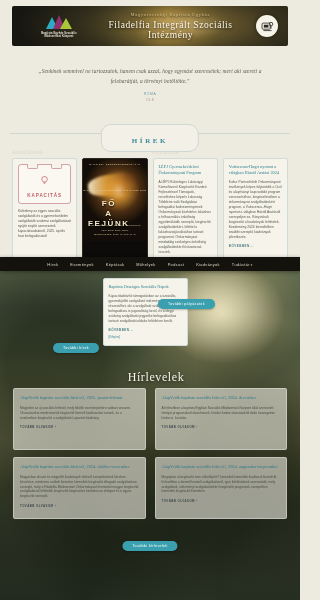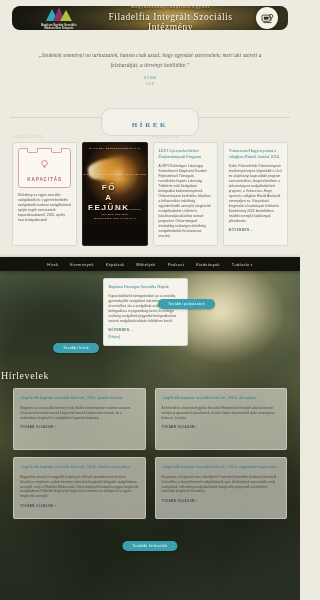--- a/index.html
+++ b/index.html
@@ -9,22 +9,22 @@
     font-family: "Liberation Sans", sans-serif;
     background: #edebe0;
     color: #3a3a34;
     position: relative;
   }
 
   
   .header-wrap { padding: 6px 12px 0 12px; background: #edebe0; }
   .header {
     position: relative;
-    height: 24px;
-    border-radius: 8px;
+    height: 40px;
+    border-radius: 2px;
     overflow: hidden;
     background:
       radial-gradient(ellipse 60% 120% at 62% 48%, rgba(255,215,140,.85) 0%, rgba(190,150,70,.45) 28%, rgba(70,62,40,.88) 62%, rgba(32,30,24,.97) 100%),
       linear-gradient(100deg,#24241c 0%,#3b3a2a 22%,#6d6034 45%,#b09248 55%,#4a4531 75%,#23231b 100%);
     display: flex;
     align-items: center;
   }
   .header::after{
     content:"";position:absolute;inset:0;
     background:
@@ -218,22 +218,22 @@
   .btn-teal{
     display:inline-block; background:#3a9fae; color:#fff; border:none;
     border-radius:9px; padding:3px 10px; font-size:3.6px; letter-spacing:.35px;
     cursor:pointer; box-shadow:0 1px 2px rgba(0,0,0,.25);
   }
 
   .btn-palyazatok{ position:absolute; left:158px; top:33px; }
   .btn-hirek{ position:absolute; left:53px; top:77px; }
 
   .hirlevelek-title{
-    position:absolute; left:1px; right:0; top:104px; 
-    font-family:"Liberation Serif", serif; font-size:10px; color:#f7f4e9;
+    position:absolute; left:12px; right:0; top:104px; text-align:center;
+    font-family:"Liberation Serif", serif; font-size:12px; color:#f7f4e9;
     letter-spacing:.6px; text-shadow:0 1px 3px rgba(0,0,0,.55);
   }
 
   .nl-grid{
     position:absolute; left:13px; right:13px; top:122px;
     display:grid; grid-template-columns:1fr 1fr; gap:7px 9px;
   }
   .nl-card{
     background:rgba(236,234,223,.62);
     border:1px solid rgba(255,255,255,.35);

